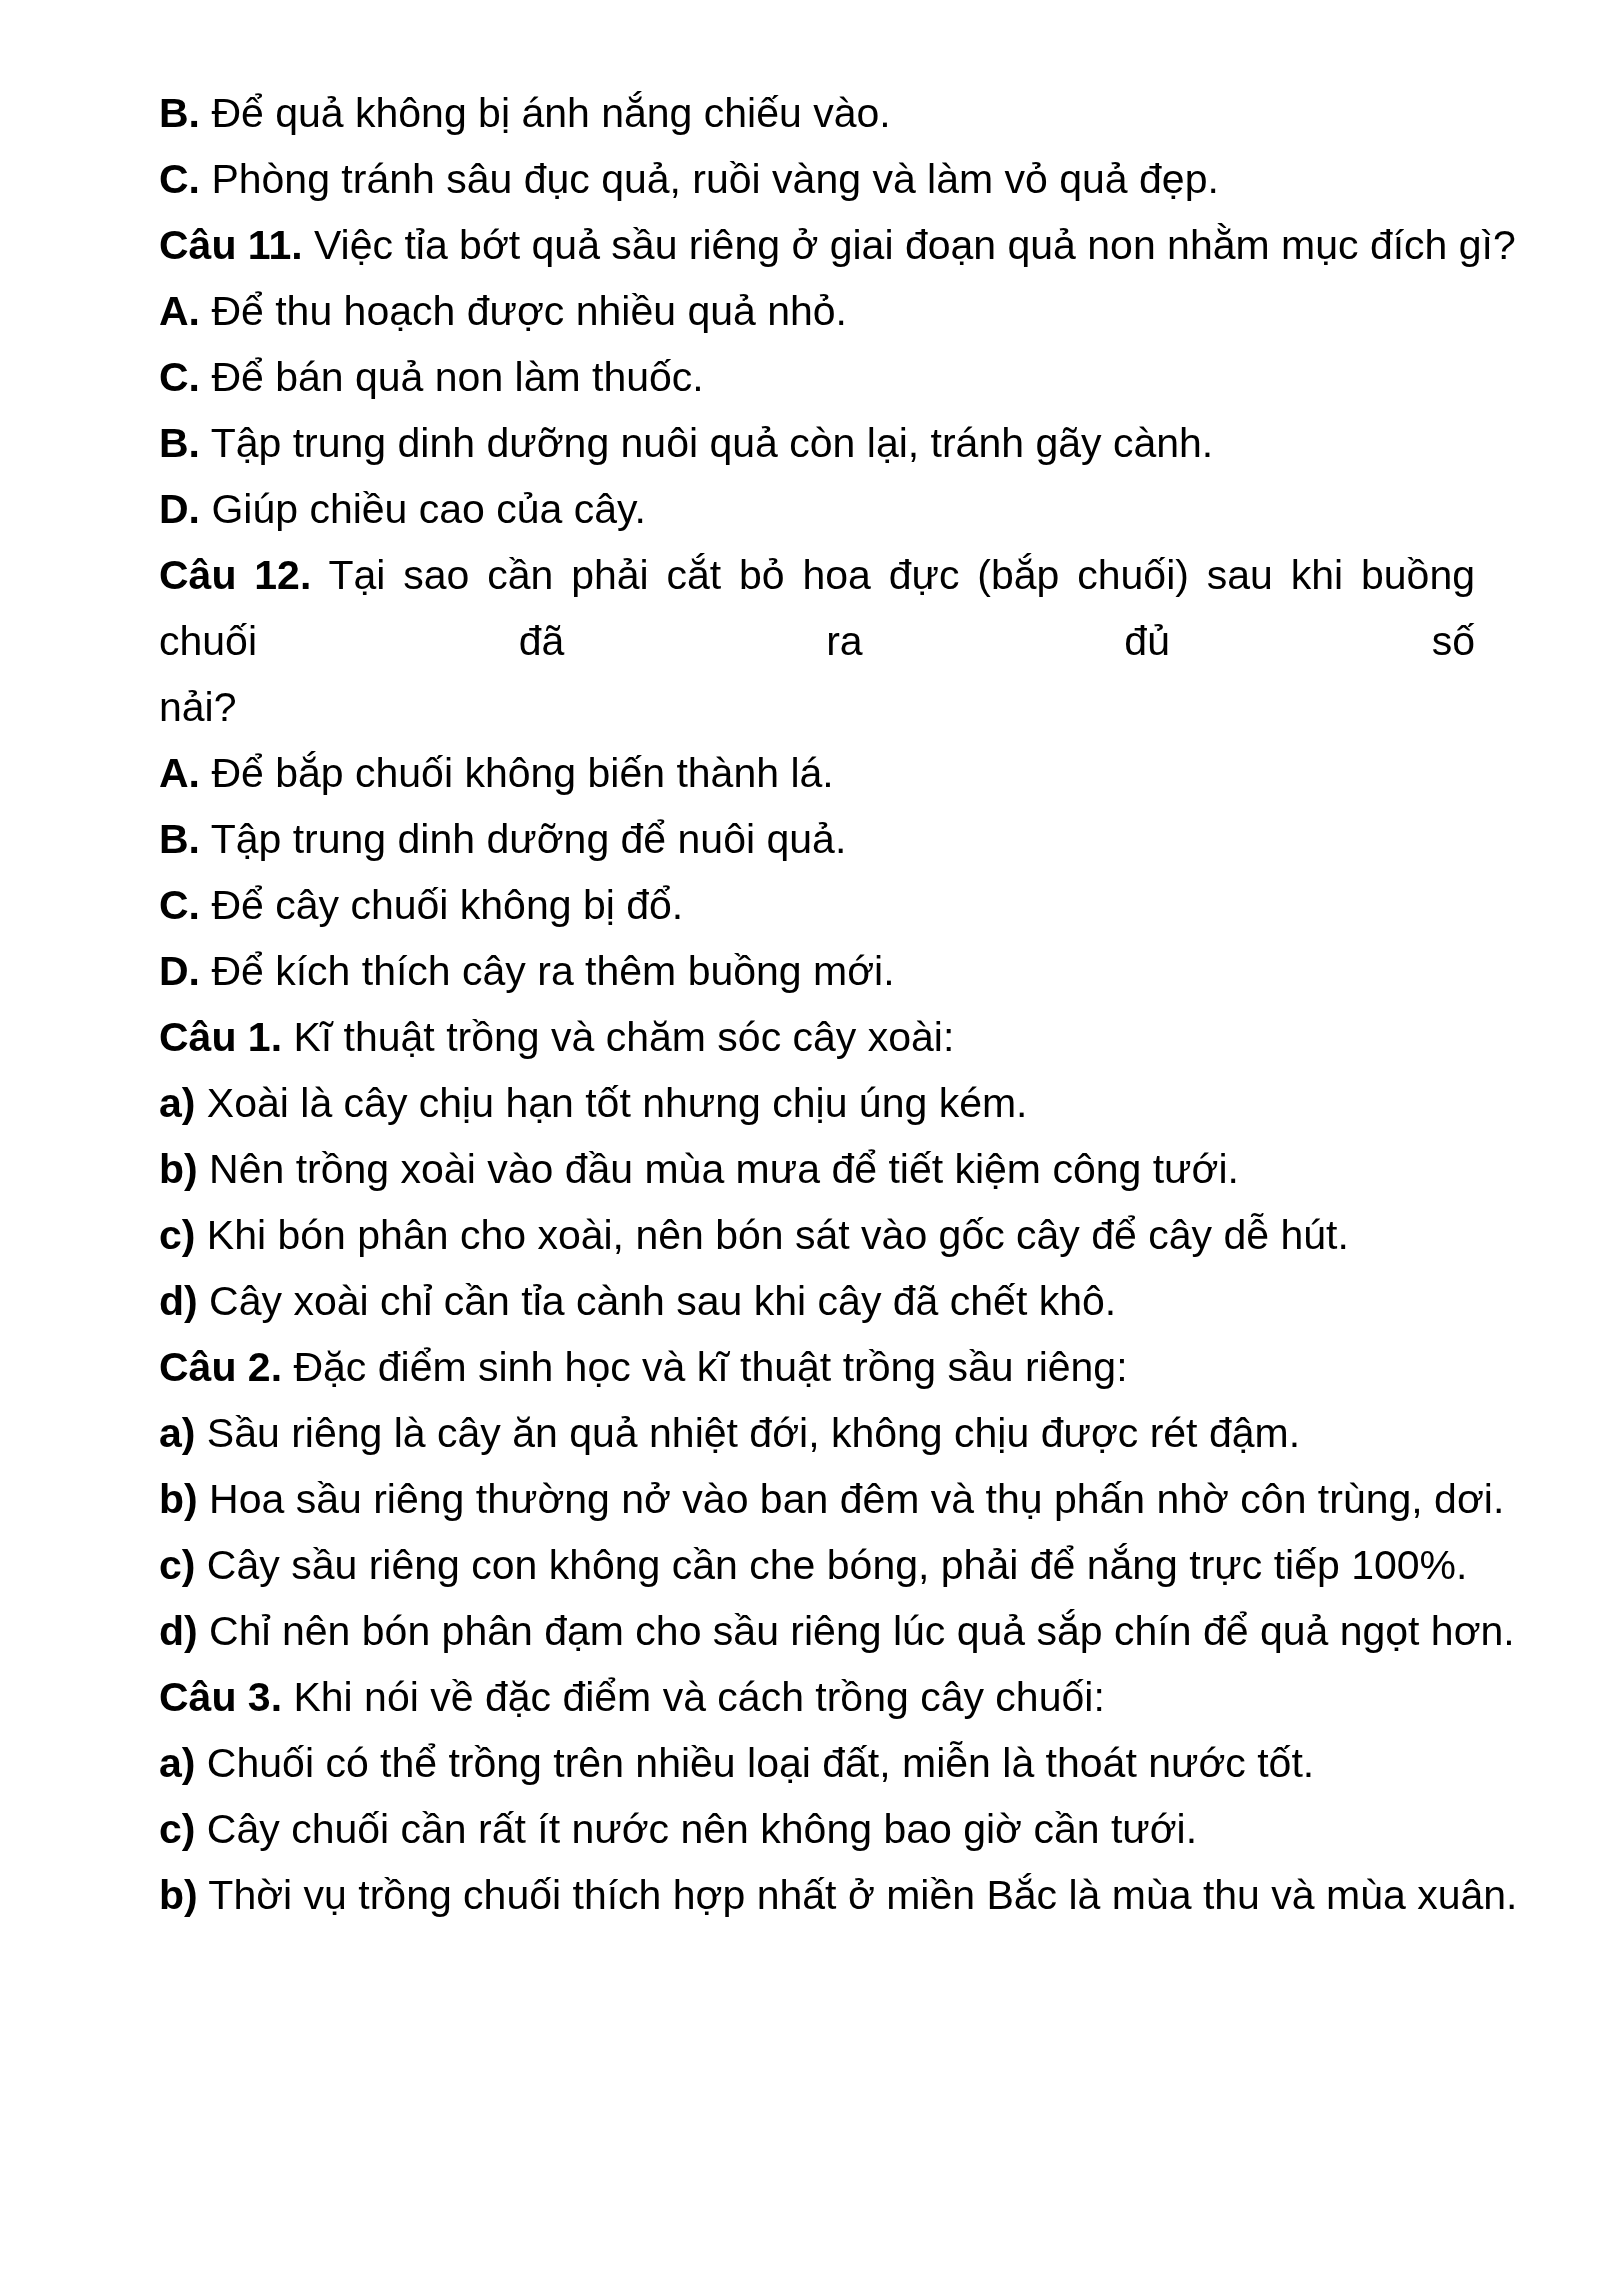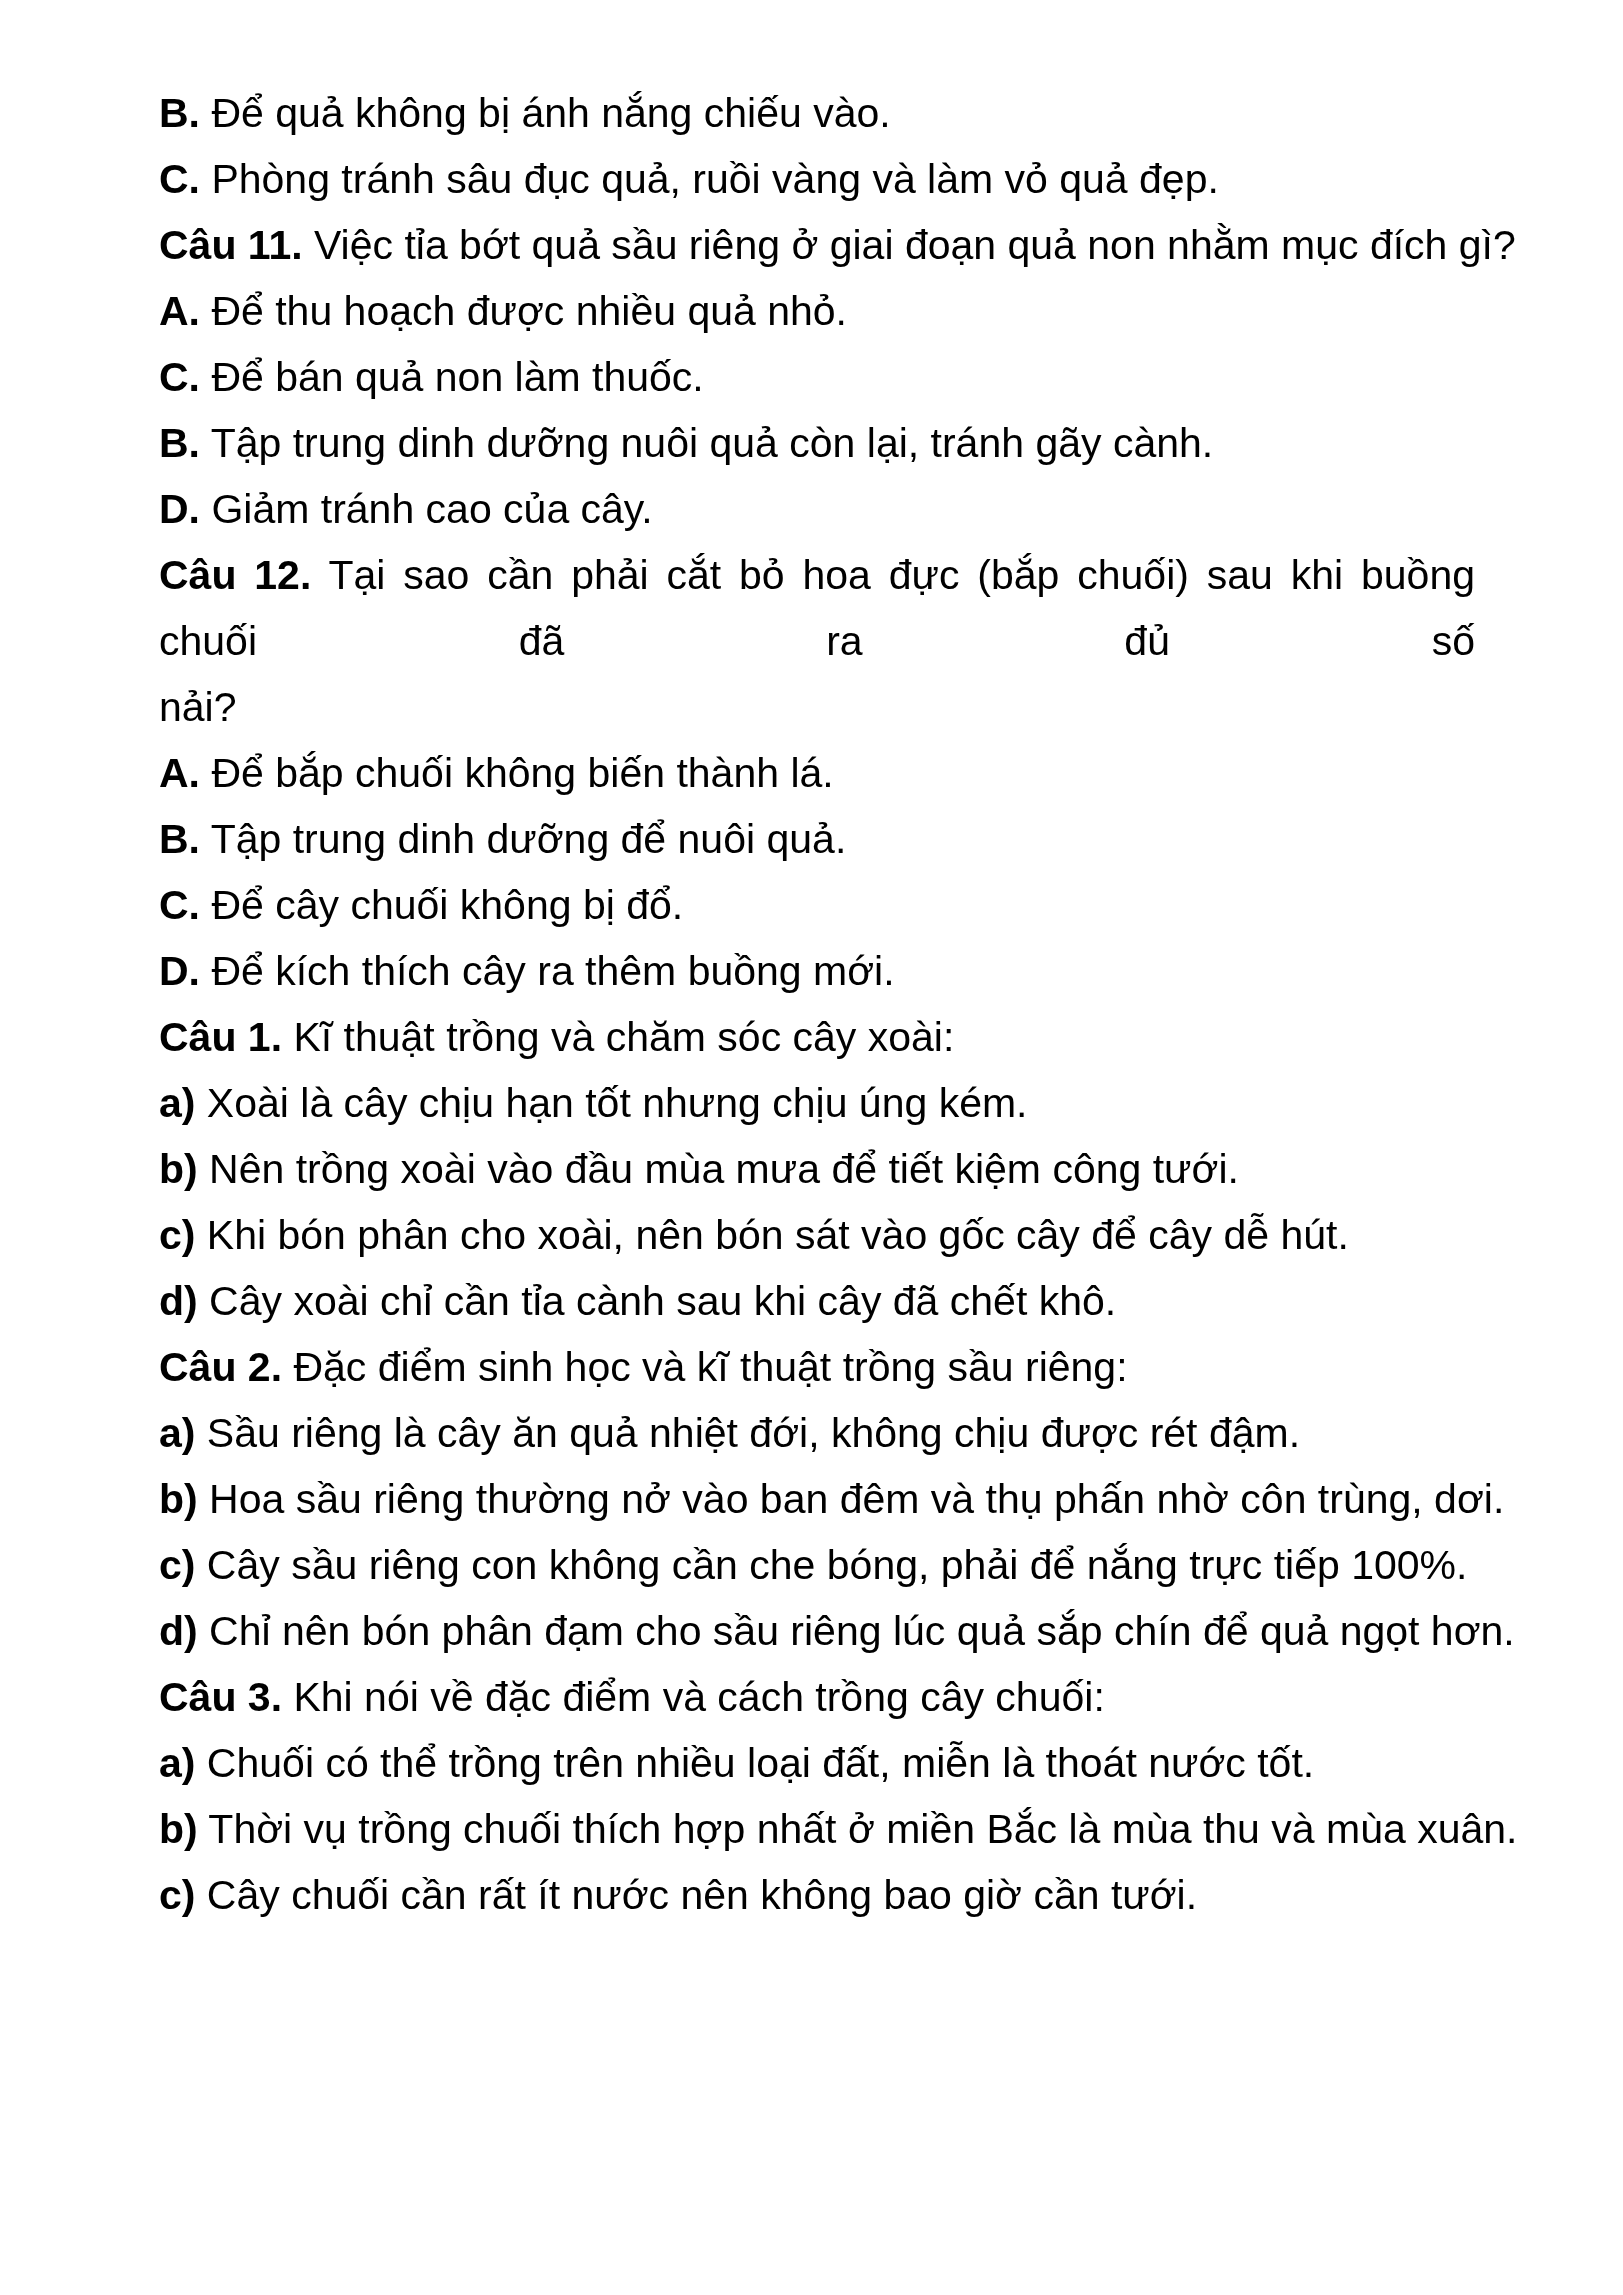--- a/index.html
+++ b/index.html
@@ -42,36 +42,36 @@
 <body style="background: rgb(255, 255, 255);">
 
 <div class="page" style="background: rgb(255, 255, 255); color: rgb(0, 0, 0);">
   <div class="doc-body">
       <div class="line"><span class="seg b">B.</span><span class="seg"> Để quả không bị ánh nắng chiếu vào.</span></div>
       <div class="line"><span class="seg b">C.</span><span class="seg"> Phòng tránh sâu đục quả, ruồi vàng và làm vỏ quả đẹp.</span></div>
       <div class="line"><span class="seg b">Câu 11.</span><span class="seg"> Việc tỉa bớt quả sầu riêng ở giai đoạn quả non nhằm mục đích gì?</span></div>
       <div class="line"><span class="seg b">A.</span><span class="seg"> Để thu hoạch được nhiều quả nhỏ.</span></div>
       <div class="line"><span class="seg b">C.</span><span class="seg"> Để bán quả non làm thuốc.</span></div>
       <div class="line"><span class="seg b">B.</span><span class="seg"> Tập trung dinh dưỡng nuôi quả còn lại, tránh gãy cành.</span></div>
-      <div class="line"><span class="seg b">D.</span><span class="seg"> Giảm tránh cao của cây.</span></div>
+      <div class="line"><span class="seg b">D.</span><span class="seg"> Giúp chiều cao của cây.</span></div>
       <div class="line stretch"><span class="seg b">Câu 12.</span><span class="seg"> Tại sao cần phải cắt bỏ hoa đực (bắp chuối) sau khi buồng chuối đã ra đủ số</span></div>
       <div class="line"><span class="seg">nải?</span></div>
       <div class="line"><span class="seg b">A.</span><span class="seg"> Để bắp chuối không biến thành lá.</span></div>
       <div class="line"><span class="seg b">B.</span><span class="seg"> Tập trung dinh dưỡng để nuôi quả.</span></div>
       <div class="line"><span class="seg b">C.</span><span class="seg"> Để cây chuối không bị đổ.</span></div>
       <div class="line"><span class="seg b">D.</span><span class="seg"> Để kích thích cây ra thêm buồng mới.</span></div>
       <div class="line"><span class="seg b">Câu 1.</span><span class="seg"> Kĩ thuật trồng và chăm sóc cây xoài:</span></div>
       <div class="line"><span class="seg b">a)</span><span class="seg"> Xoài là cây chịu hạn tốt nhưng chịu úng kém.</span></div>
       <div class="line"><span class="seg b">b)</span><span class="seg"> Nên trồng xoài vào đầu mùa mưa để tiết kiệm công tưới.</span></div>
       <div class="line"><span class="seg b">c)</span><span class="seg"> Khi bón phân cho xoài, nên bón sát vào gốc cây để cây dễ hút.</span></div>
       <div class="line"><span class="seg b">d)</span><span class="seg"> Cây xoài chỉ cần tỉa cành sau khi cây đã chết khô.</span></div>
       <div class="line"><span class="seg b">Câu 2.</span><span class="seg"> Đặc điểm sinh học và kĩ thuật trồng sầu riêng:</span></div>
       <div class="line"><span class="seg b">a)</span><span class="seg"> Sầu riêng là cây ăn quả nhiệt đới, không chịu được rét đậm.</span></div>
       <div class="line"><span class="seg b">b)</span><span class="seg"> Hoa sầu riêng thường nở vào ban đêm và thụ phấn nhờ côn trùng, dơi.</span></div>
       <div class="line"><span class="seg b">c)</span><span class="seg"> Cây sầu riêng con không cần che bóng, phải để nắng trực tiếp 100%.</span></div>
       <div class="line"><span class="seg b">d)</span><span class="seg"> Chỉ nên bón phân đạm cho sầu riêng lúc quả sắp chín để quả ngọt hơn.</span></div>
       <div class="line"><span class="seg b">Câu 3.</span><span class="seg"> Khi nói về đặc điểm và cách trồng cây chuối:</span></div>
       <div class="line"><span class="seg b">a)</span><span class="seg"> Chuối có thể trồng trên nhiều loại đất, miễn là thoát nước tốt.</span></div>
+      <div class="line"><span class="seg b">c)</span><span class="seg"> Cây chuối cần rất ít nước nên không bao giờ cần tưới.</span></div>
       <div class="line"><span class="seg b">b)</span><span class="seg"> Thời vụ trồng chuối thích hợp nhất ở miền Bắc là mùa thu và mùa xuân.</span></div>
-      <div class="line"><span class="seg b">c)</span><span class="seg"> Cây chuối cần rất ít nước nên không bao giờ cần tưới.</span></div>
     </div>
 </div>
 
 
 </body></html>

